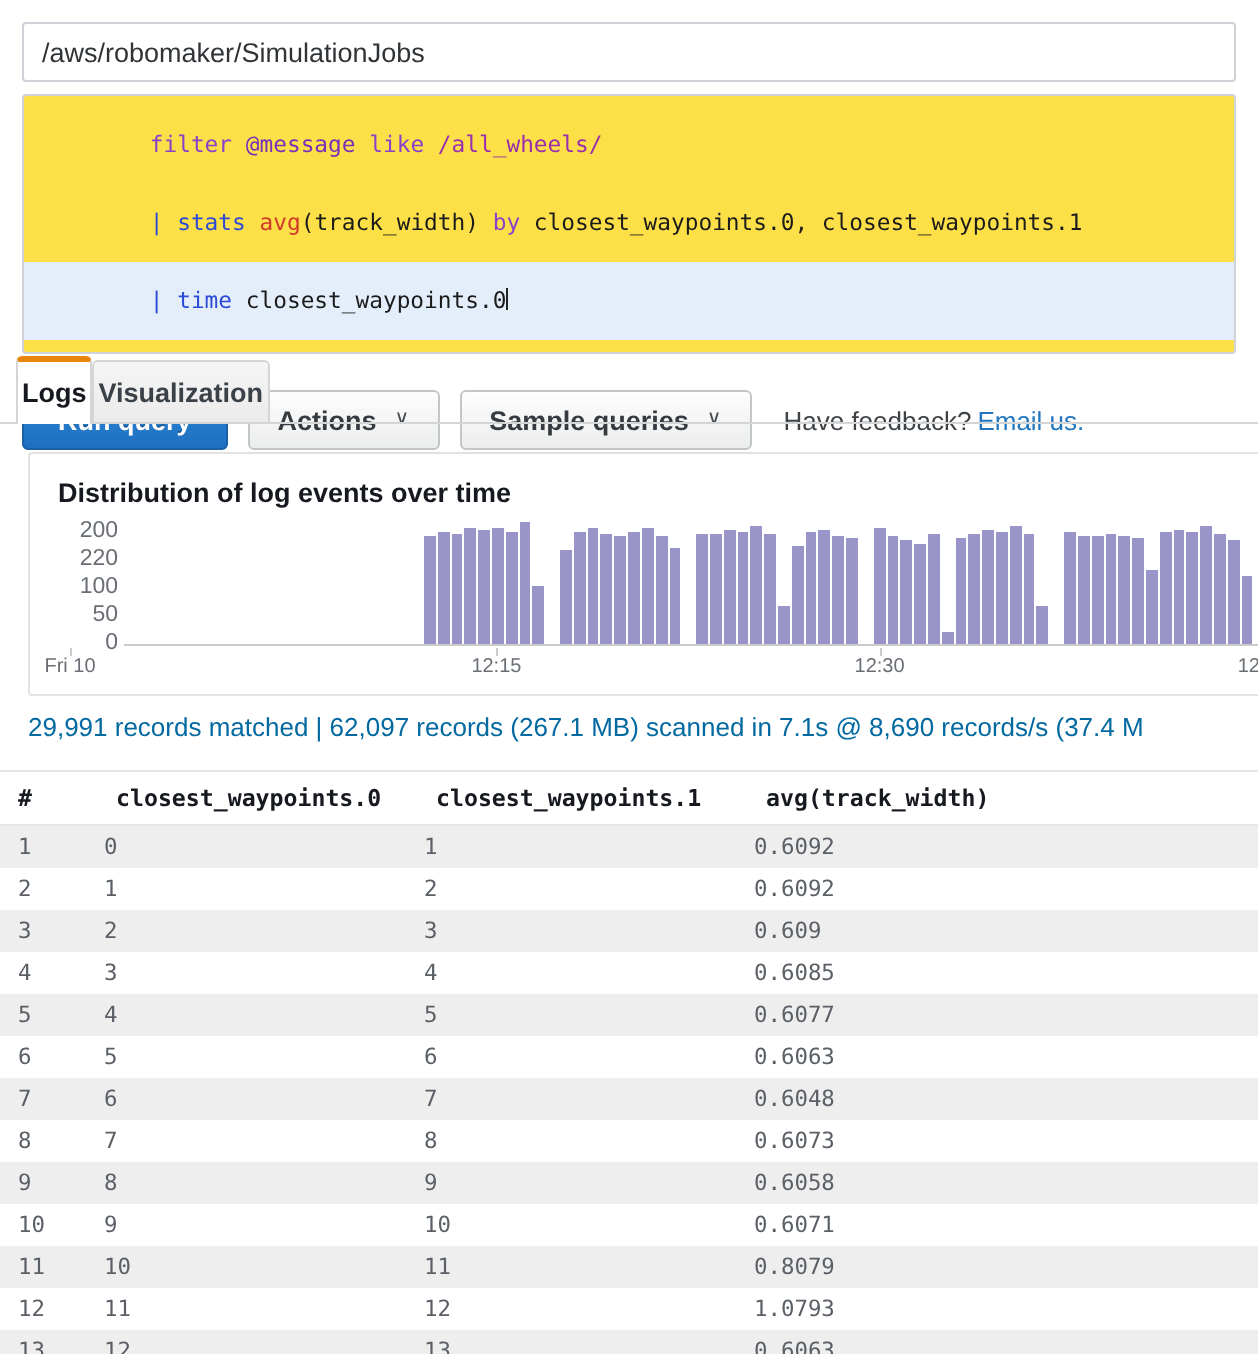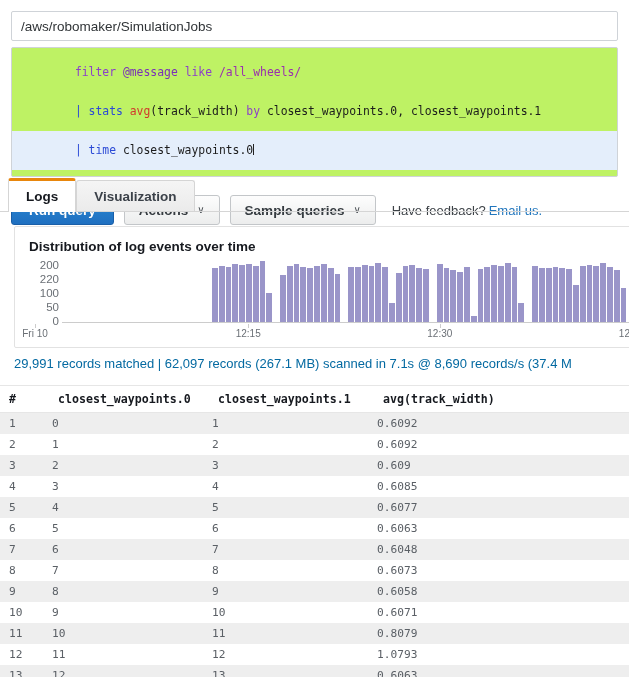--- a/index.html
+++ b/index.html
@@ -41,21 +41,21 @@
     padding: 0 9px;
     box-sizing: border-box;
     font-size: 13.5px;
     color: #303437;
   }
 
   .editor {
     margin: 6px 11px 0 11px;
     border: 1px solid #cfd3d8;
     border-radius: 2px;
-    background: #bef264;
+    background: #fde047;
     box-sizing: border-box;
     padding: 5px 0 6px 0;
     font-family: "DejaVu Sans Mono", "Liberation Mono", monospace;
     font-size: 11.4px;
     line-height: 13px;
     position: relative;
   }
   .editor-line {
     padding: 0 8px;
     white-space: pre;
@@ -142,21 +142,21 @@
     height: 34px;
     border-bottom: 1px solid #d5d5d5;
     box-sizing: border-box;
     display: flex;
     align-items: flex-end;
     padding-left: 8px;
   }
   .tab {
     height: 33px;
     box-sizing: border-box;
-    padding: 0 17px;
+    padding: 0 2px;
     display: flex;
     align-items: center;
     font-size: 13.5px;
     font-weight: bold;
     cursor: pointer;
     user-select: none;
     border: 1px solid transparent;
     border-bottom: none;
     border-radius: 3px 3px 0 0;
   }

